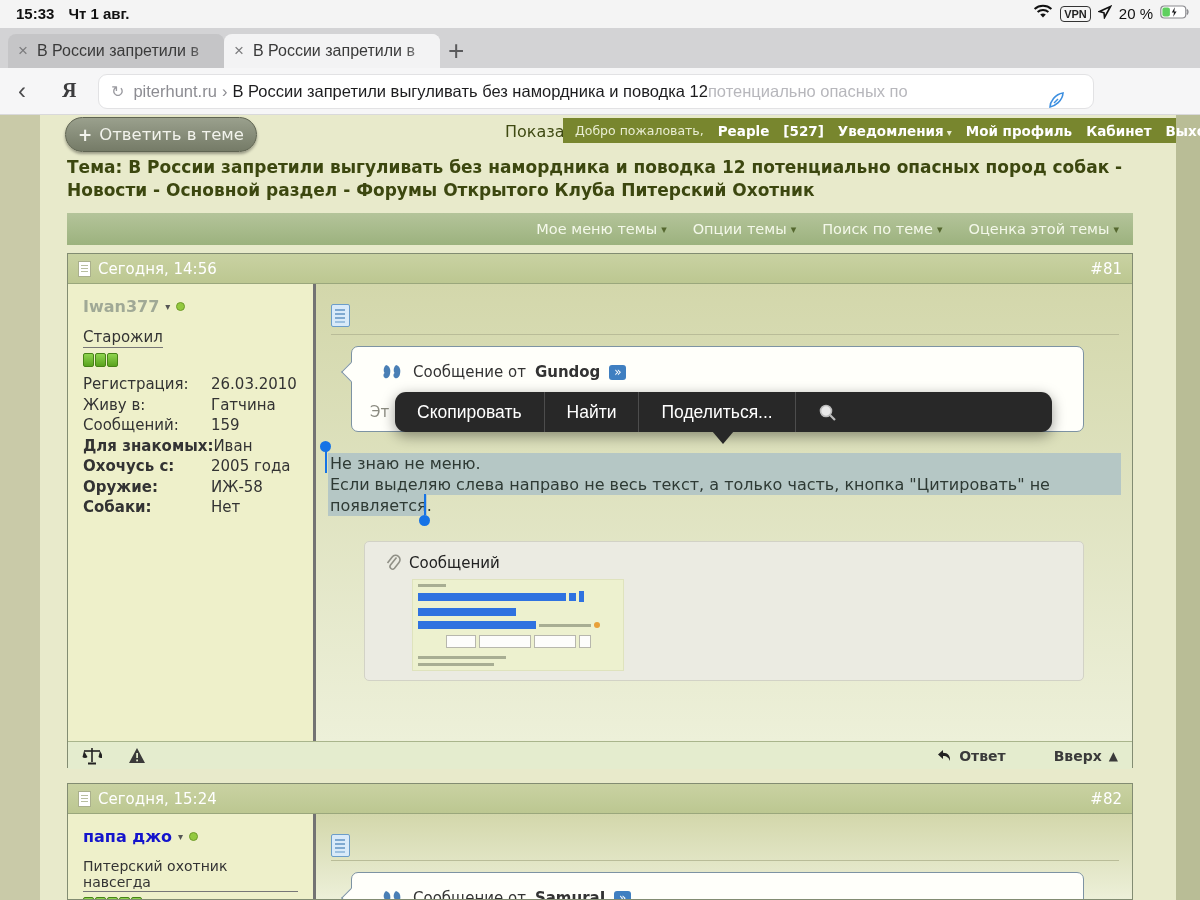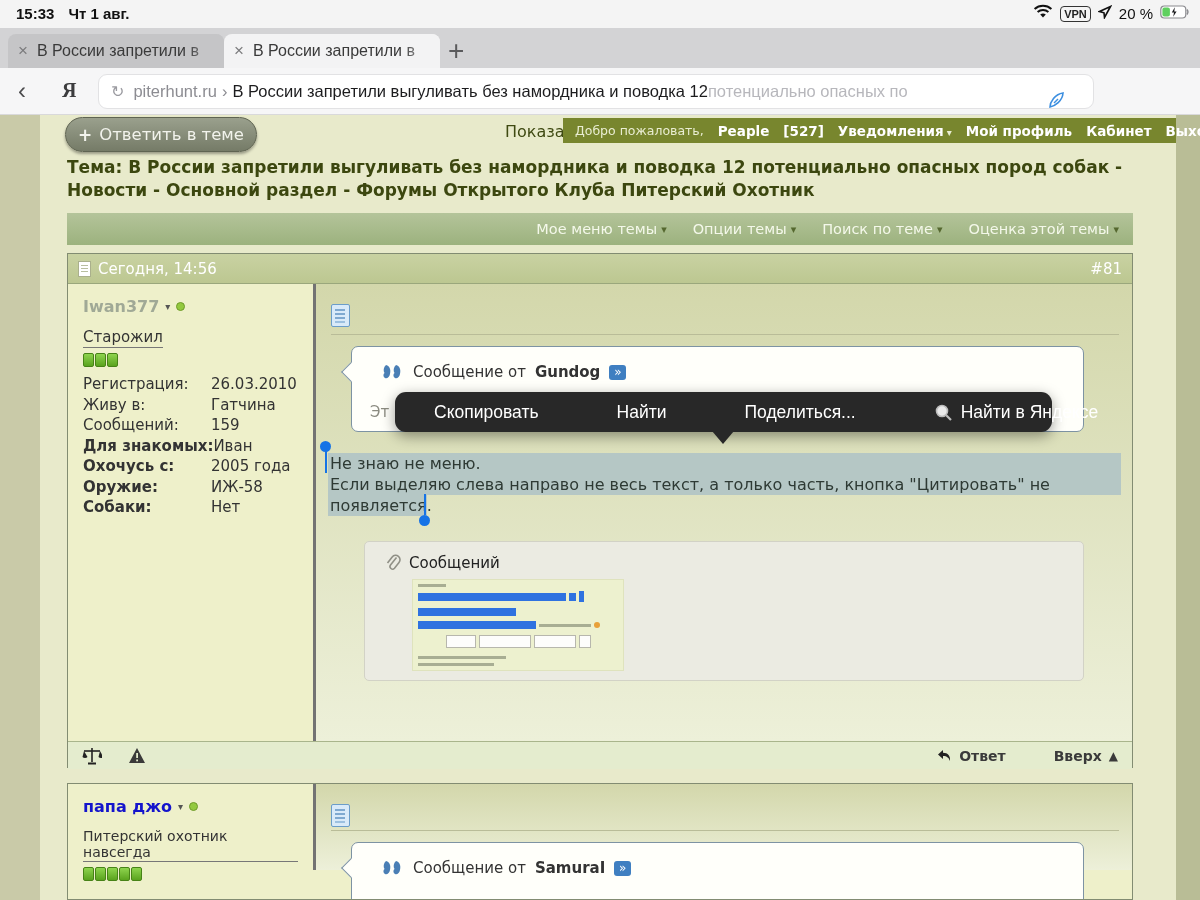--- a/index.html
+++ b/index.html
@@ -124,21 +124,21 @@
 
   .f-icons { display:flex; align-items:center; gap:26px; }
   .f-right { margin-left:auto; display:flex; align-items:center; gap:48px; }
   .f-item { display:flex; align-items:center; gap:7px; }
   .up-tri { font-size:12px; }
 
   
   .ctx-menu { left:395px; top:277px; width:657px; height:40px; background:#282828; border-radius:11px;
     display:flex; align-items:center; box-shadow:0 4px 14px rgba(0,0,0,.4); z-index:30;
     font-family:"Liberation Sans", sans-serif; font-size:17.5px; color:#fff; }
-  .ctx-item { padding:0 39px; display:flex; align-items:center; gap:8px; height:32px; line-height:40px; white-space:nowrap; }
+  .ctx-item { padding:0 22px; display:flex; align-items:center; gap:8px; height:32px; line-height:40px; white-space:nowrap; }
   .ctx-div { width:1px; height:40px; background:#4d4d4d; }
   .ctx-arrow { left:712px; top:316px; width:0; height:0; border-left:11px solid transparent; border-right:11px solid transparent; border-top:13px solid #282828; z-index:30; }
 
   .sel-handle-stem { width:2px; background:#1673e6; z-index:25; }
   .sel-handle-dot { width:11px; height:11px; border-radius:50%; background:#1673e6; z-index:25; }
 </style>
 </head>
 <body>
 
 <div class="screen">
@@ -390,20 +390,25 @@
           </span>
           <span class="f-item">
             <span>Вверх</span>
             <span class="up-tri">▲</span>
           </span>
         </div>
       </div>
     </div>
 
     <div class="abs post post-82">
+      <div class="post-header">
+        <span class="hdr-doc"></span>
+        <span>Сегодня, 15:24</span>
+        <span class="hdr-num">#82</span>
+      </div>
       <div class="post-body">
         <div class="sidebar">
           <div class="uname uname-82">
             <span>папа джо</span>
             <span class="caret">▾</span>
             <span class="online-dot"></span>
           </div>
           <span class="user-title" style="font-size:14px;">Питерский охотник навсегда</span>
           <div class="rep-bars">
               <span></span>
@@ -438,21 +443,20 @@
       <span class="ctx-div"></span>
       <span class="ctx-item">Найти</span>
       <span class="ctx-div"></span>
       <span class="ctx-item">Поделиться...</span>
       <span class="ctx-div"></span>
       <span class="ctx-item">
         <svg width="19" height="19" viewBox="0 0 19 19">
             <circle cx="8" cy="8" r="5.5" fill="#e9e9e9" stroke="#bcbcbc" stroke-width="1.6"></circle>
             <line x1="12.2" y1="12.2" x2="17" y2="17" stroke="#bcbcbc" stroke-width="2.2"></line>
           </svg>
-        <span>Найти в Яндексе</span>
       </span>
     </div>
     <div class="abs ctx-arrow"></div>
 
     <div class="abs sel-handle-dot" style="left:320px; top:326px;"></div>
     <div class="abs sel-handle-stem" style="left:325px; top:336px; height:22px;"></div>
     <div class="abs sel-handle-stem" style="left:424px; top:379px; height:21px;"></div>
     <div class="abs sel-handle-dot" style="left:419px; top:400px;"></div>
   </div>
 

